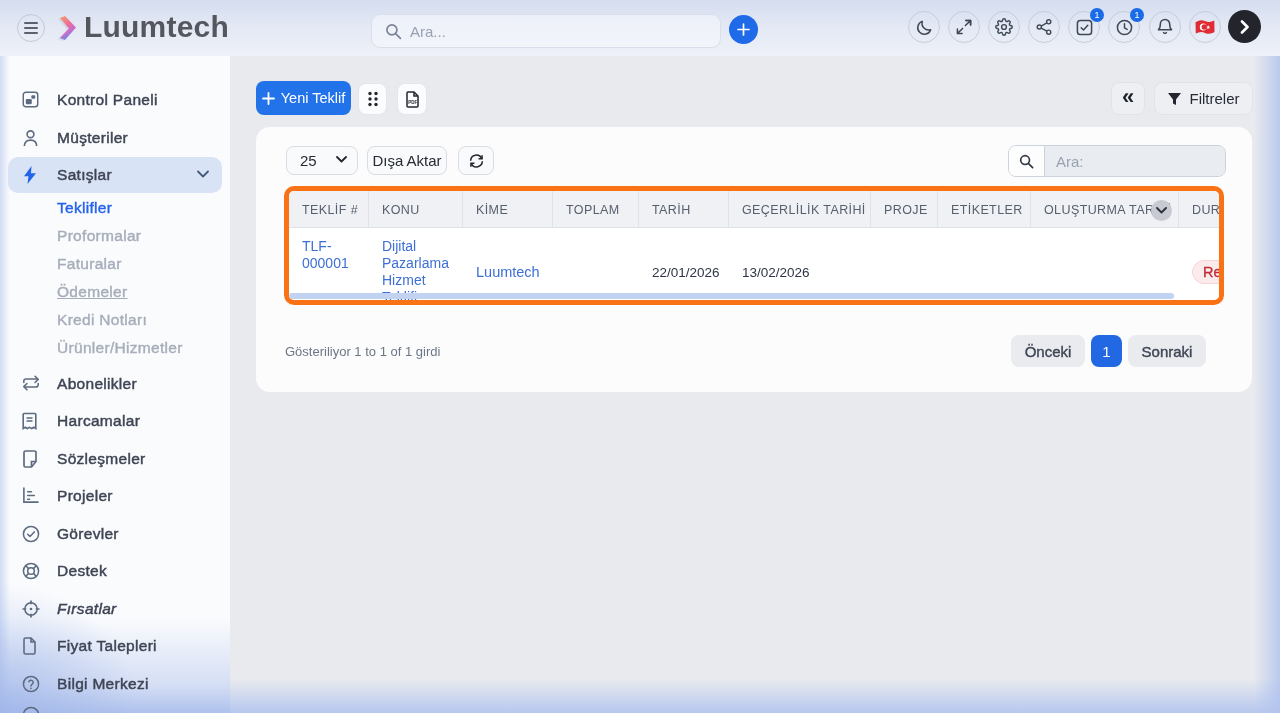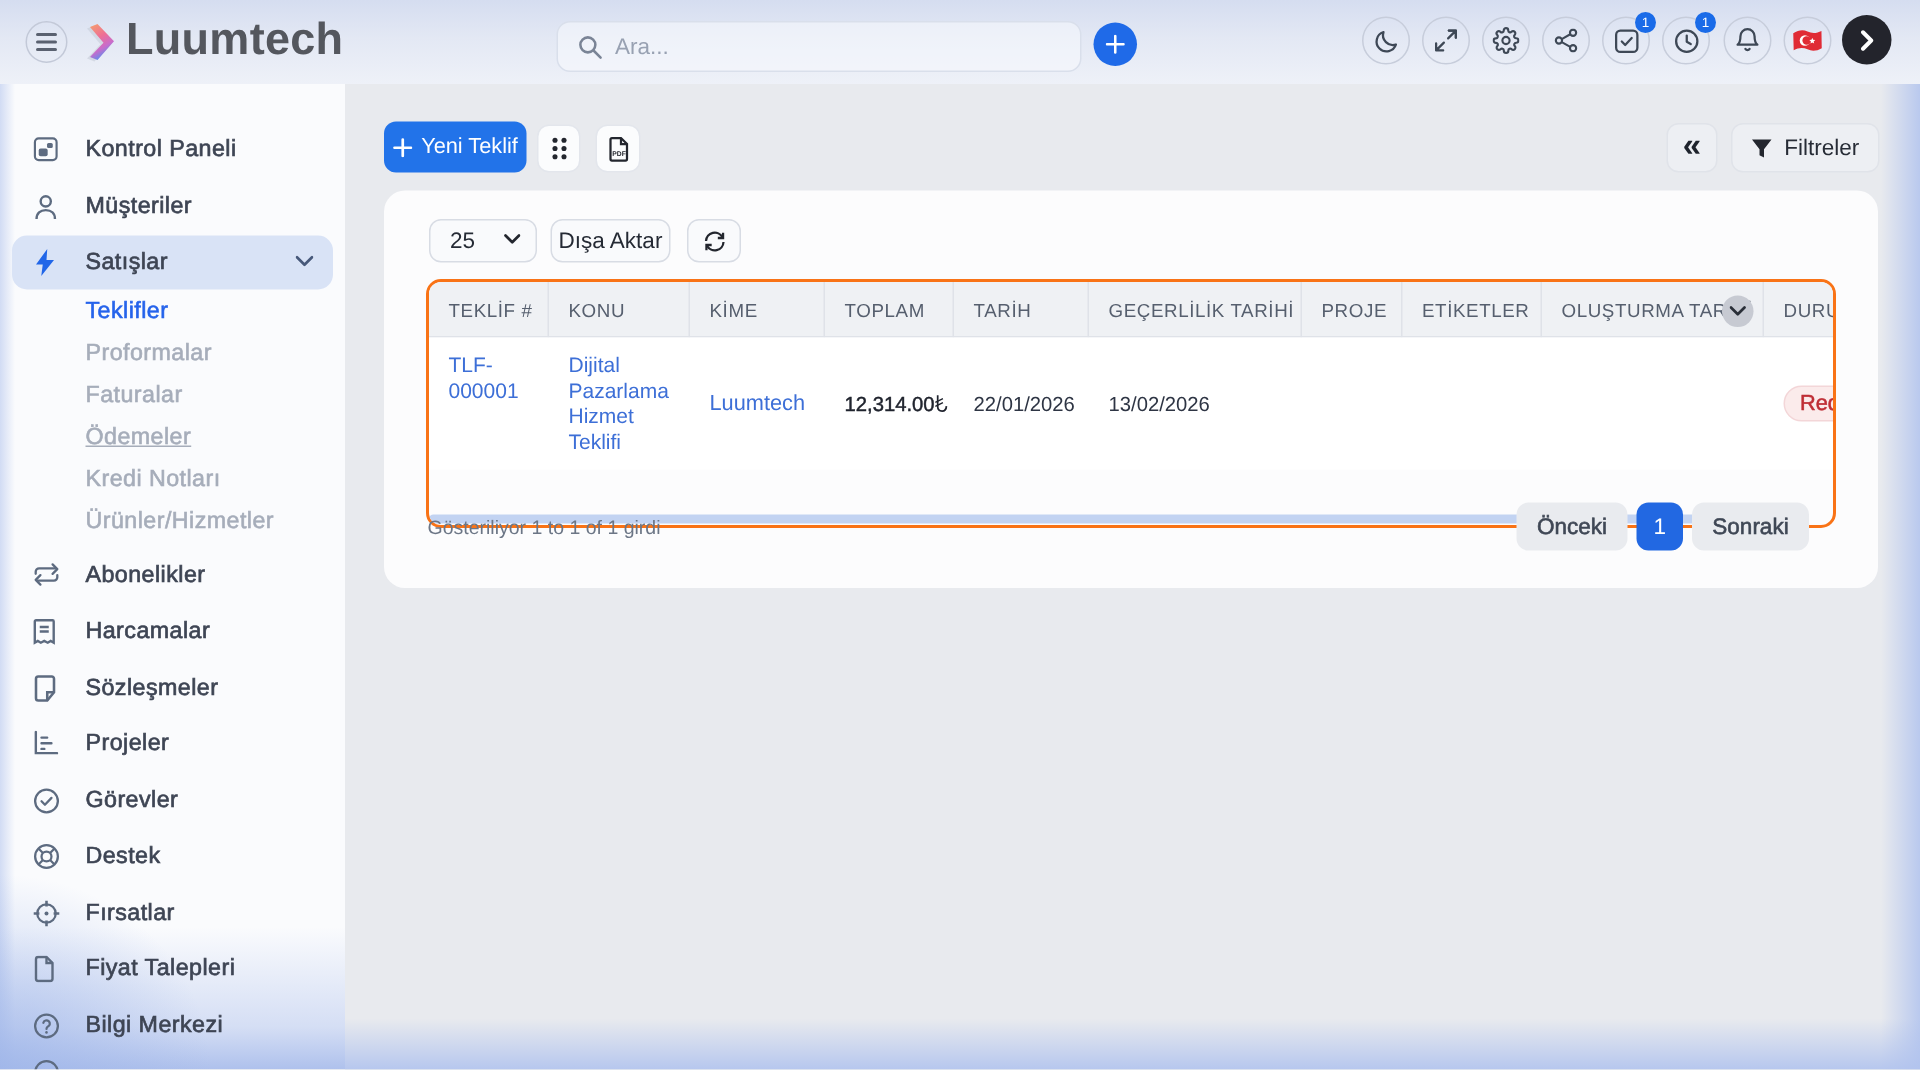--- a/index.html
+++ b/index.html
@@ -67,21 +67,21 @@
 .btn-exp { position:absolute; left:111px; top:19px; width:80px; height:29px; background:#f9fafc; border:1px solid #d8dce4;
   border-radius:8px; font-size:15px; color:#252a34; display:flex; align-items:center; justify-content:center; }
 .btn-ref { position:absolute; left:202px; top:19px; width:36px; height:29px; background:#f9fafc; border:1px solid #d8dce4;
   border-radius:8px; display:flex; align-items:center; justify-content:center; color:#272c36; }
 .csearch { position:absolute; left:752px; top:18px; width:218px; height:32px; border:1px solid #ccd2dc; border-radius:8px; overflow:hidden; }
 .csearch .addon { position:absolute; left:0; top:0; width:36px; height:100%; background:#fdfdfe; border-right:1px solid #ccd2dc;
   display:flex; align-items:center; justify-content:center; color:#333a46; }
 .csearch .field { position:absolute; left:36px; top:0; right:0; height:100%; background:#e9ecf1; }
 .csearch .ph { position:absolute; left:47px; top:7px; font-size:15px; color:#9aa2b1; }
 
-.twrap { position:absolute; left:28px; top:59px; width:940px; height:166px; border:2px solid #f97316; border-radius:10px; overflow:hidden; }
+.twrap { position:absolute; left:28px; top:59px; width:940px; height:119px; border:5px solid #f97316; border-radius:10px; overflow:hidden; }
 .thead { position:absolute; left:0; top:0; width:1100px; height:37px; background:#eff1f4; border-bottom:1px solid #dfe2e8; }
 .th { position:absolute; top:0; height:37px; border-right:1px solid #dfe2e8; font-size:12.5px; color:#565f6e;
   letter-spacing:0.4px; display:flex; align-items:center; padding-left:13px; font-weight:normal; }
 .sortbtn { position:absolute; left:862px; top:9px; width:21px; height:21px; border-radius:50%; background:#c7cad2;
   display:flex; align-items:center; justify-content:center; color:#2a2f38; }
 .trow { position:absolute; left:0; top:37px; width:1100px; height:88px; background:#fff; }
 .td { position:absolute; top:0; height:88px; display:flex; align-items:center; padding-left:13px; font-size:13.5px; color:#2e3544; white-space:nowrap; }
 .bluelink { color:#3d6fd7; font-size:14px; line-height:17px; }
 .pill-red { background:#fbebeb; border:1px solid #f3d6d8; color:#bf2e35; border-radius:12px; height:24px;
   display:flex; align-items:center; padding:0 10px; font-size:14.5px; -webkit-text-stroke:0.35px #bf2e35; }
@@ -169,21 +169,21 @@
         <span class="tx">Görevler</span>
       </div>
       <div class="nitem" style="top:496px;">
         <span class="ic" style="position:absolute;"><svg width="18" height="18" viewBox="0 0 19 19" fill="none" stroke="#5d6b80" stroke-width="1.6">
             <circle cx="9.5" cy="9.5" r="8"></circle>
             <circle cx="9.5" cy="9.5" r="3.5"></circle>
             <path d="M4 4l3 3M15 4l-3 3M4 15l3-3M15 15l-3-3"></path>
           </svg></span>
         <span class="tx">Destek</span>
       </div>
-      <div class="nitem" style="top:534px;">
+      <div class="nitem" style="top:534px;font-style:italic;">
         <span class="ic" style="position:absolute;"><svg width="18" height="18" viewBox="0 0 19 19" fill="none" stroke="#5d6b80" stroke-width="1.6">
             <circle cx="9.5" cy="9.5" r="6.5"></circle>
             <path d="M9.5 0.5v4M9.5 14.5v4M0.5 9.5h4M14.5 9.5h4" stroke-width="1.8"></path>
             <circle cx="9.5" cy="9.5" r="1.4" fill="#5d6b80" stroke="none"></circle>
           </svg></span>
         <span class="tx">Fırsatlar</span>
       </div>
       <div class="nitem" style="top:571px;">
         <span class="ic" style="position:absolute;"><svg width="15" height="18" viewBox="0 0 15 18" fill="none" stroke="#5d6b80" stroke-width="1.6">
             <path d="M2 2.5A1.5 1.5 0 0 1 3.5 1H9l4 4v10.5a1.5 1.5 0 0 1-1.5 1.5h-8A1.5 1.5 0 0 1 2 15.5z"></path>
@@ -245,20 +245,30 @@
       </div>
     <div class="btn-exp">Dışa Aktar</div>
     <div class="btn-ref">
         <svg width="15" height="14" viewBox="0 0 24 24" fill="none" stroke="#23262e" stroke-width="2.6">
           <path d="M21.5 2v6h-6"></path>
           <path d="M2.5 22v-6h6"></path>
           <path d="M2 11.5a10 10 0 0 1 18.8-4.3"></path>
           <path d="M22 12.5a10 10 0 0 1-18.8 4.3"></path>
         </svg>
       </div>
+    <div class="csearch">
+      <div class="field"></div>
+      <div class="addon">
+          <svg width="15" height="15" viewBox="0 0 16 16" fill="none" stroke="#333a46" stroke-width="1.8">
+            <circle cx="6.5" cy="6.5" r="4.7"></circle>
+            <path d="M10.2 10.2L14.5 14.5" stroke-linecap="round"></path>
+          </svg>
+        </div>
+      <span class="ph">Ara:</span>
+    </div>
 
     <div class="twrap" id="twrap">
         <div class="thead">
           <div class="th" style="left:0px;width:80px;">TEKLİF #</div>
           <div class="th" style="left:80px;width:94px;">KONU</div>
           <div class="th" style="left:174px;width:90px;">KİME</div>
           <div class="th" style="left:264px;width:86px;">TOPLAM</div>
           <div class="th" style="left:350px;width:90px;">TARİH</div>
           <div class="th" style="left:440px;width:142px;">GEÇERLİLİK TARİHİ</div>
           <div class="th" style="left:582px;width:67px;">PROJE</div>
@@ -268,26 +278,20 @@
         </div>
         <div class="trow">
           <div class="td" style="left:0px;width:80px;">
             <span class="bluelink" style="align-self:flex-start;margin-top:10px;">TLF-<br>000001</span>
           </div>
           <div class="td" style="left:80px;width:94px;">
             <span class="bluelink">Dijital<br>Pazarlama<br>Hizmet<br>Teklifi</span>
           </div>
           <div class="td" style="left:174px;width:90px;">
             <span class="bluelink" style="font-size:14.5px;">Luumtech</span>
-          </div>
-          <div class="td" style="left:264px;width:86px;">
-            <span style="-webkit-text-stroke:0.3px #20242e;color:#20242e;">12,314.00<svg width="8.5" height="12" viewBox="0 0 9 13" style="vertical-align:-1px;">
-                <path d="M2.2 0.5v8.2c0 2 1.2 3.3 3.2 3.3 1.8 0 3-1.4 3.1-3.6" fill="none" stroke="#20242e" stroke-width="1.25"></path>
-                <path d="M0.5 5.6L6 2.9M0.5 8.6L6 5.9" stroke="#20242e" stroke-width="1"></path>
-              </svg></span>
           </div>
           <div class="td" style="left:350px;width:90px;">22/01/2026</div>
           <div class="td" style="left:440px;width:142px;">13/02/2026</div>
           <div class="td" style="left:582px;width:67px;"></div>
           <div class="td" style="left:649px;width:93px;"></div>
           <div class="td" style="left:890px;width:150px;">
             <span class="pill-red">Reddedildi</span>
           </div>
         </div>
    <div class="sortbtn">

